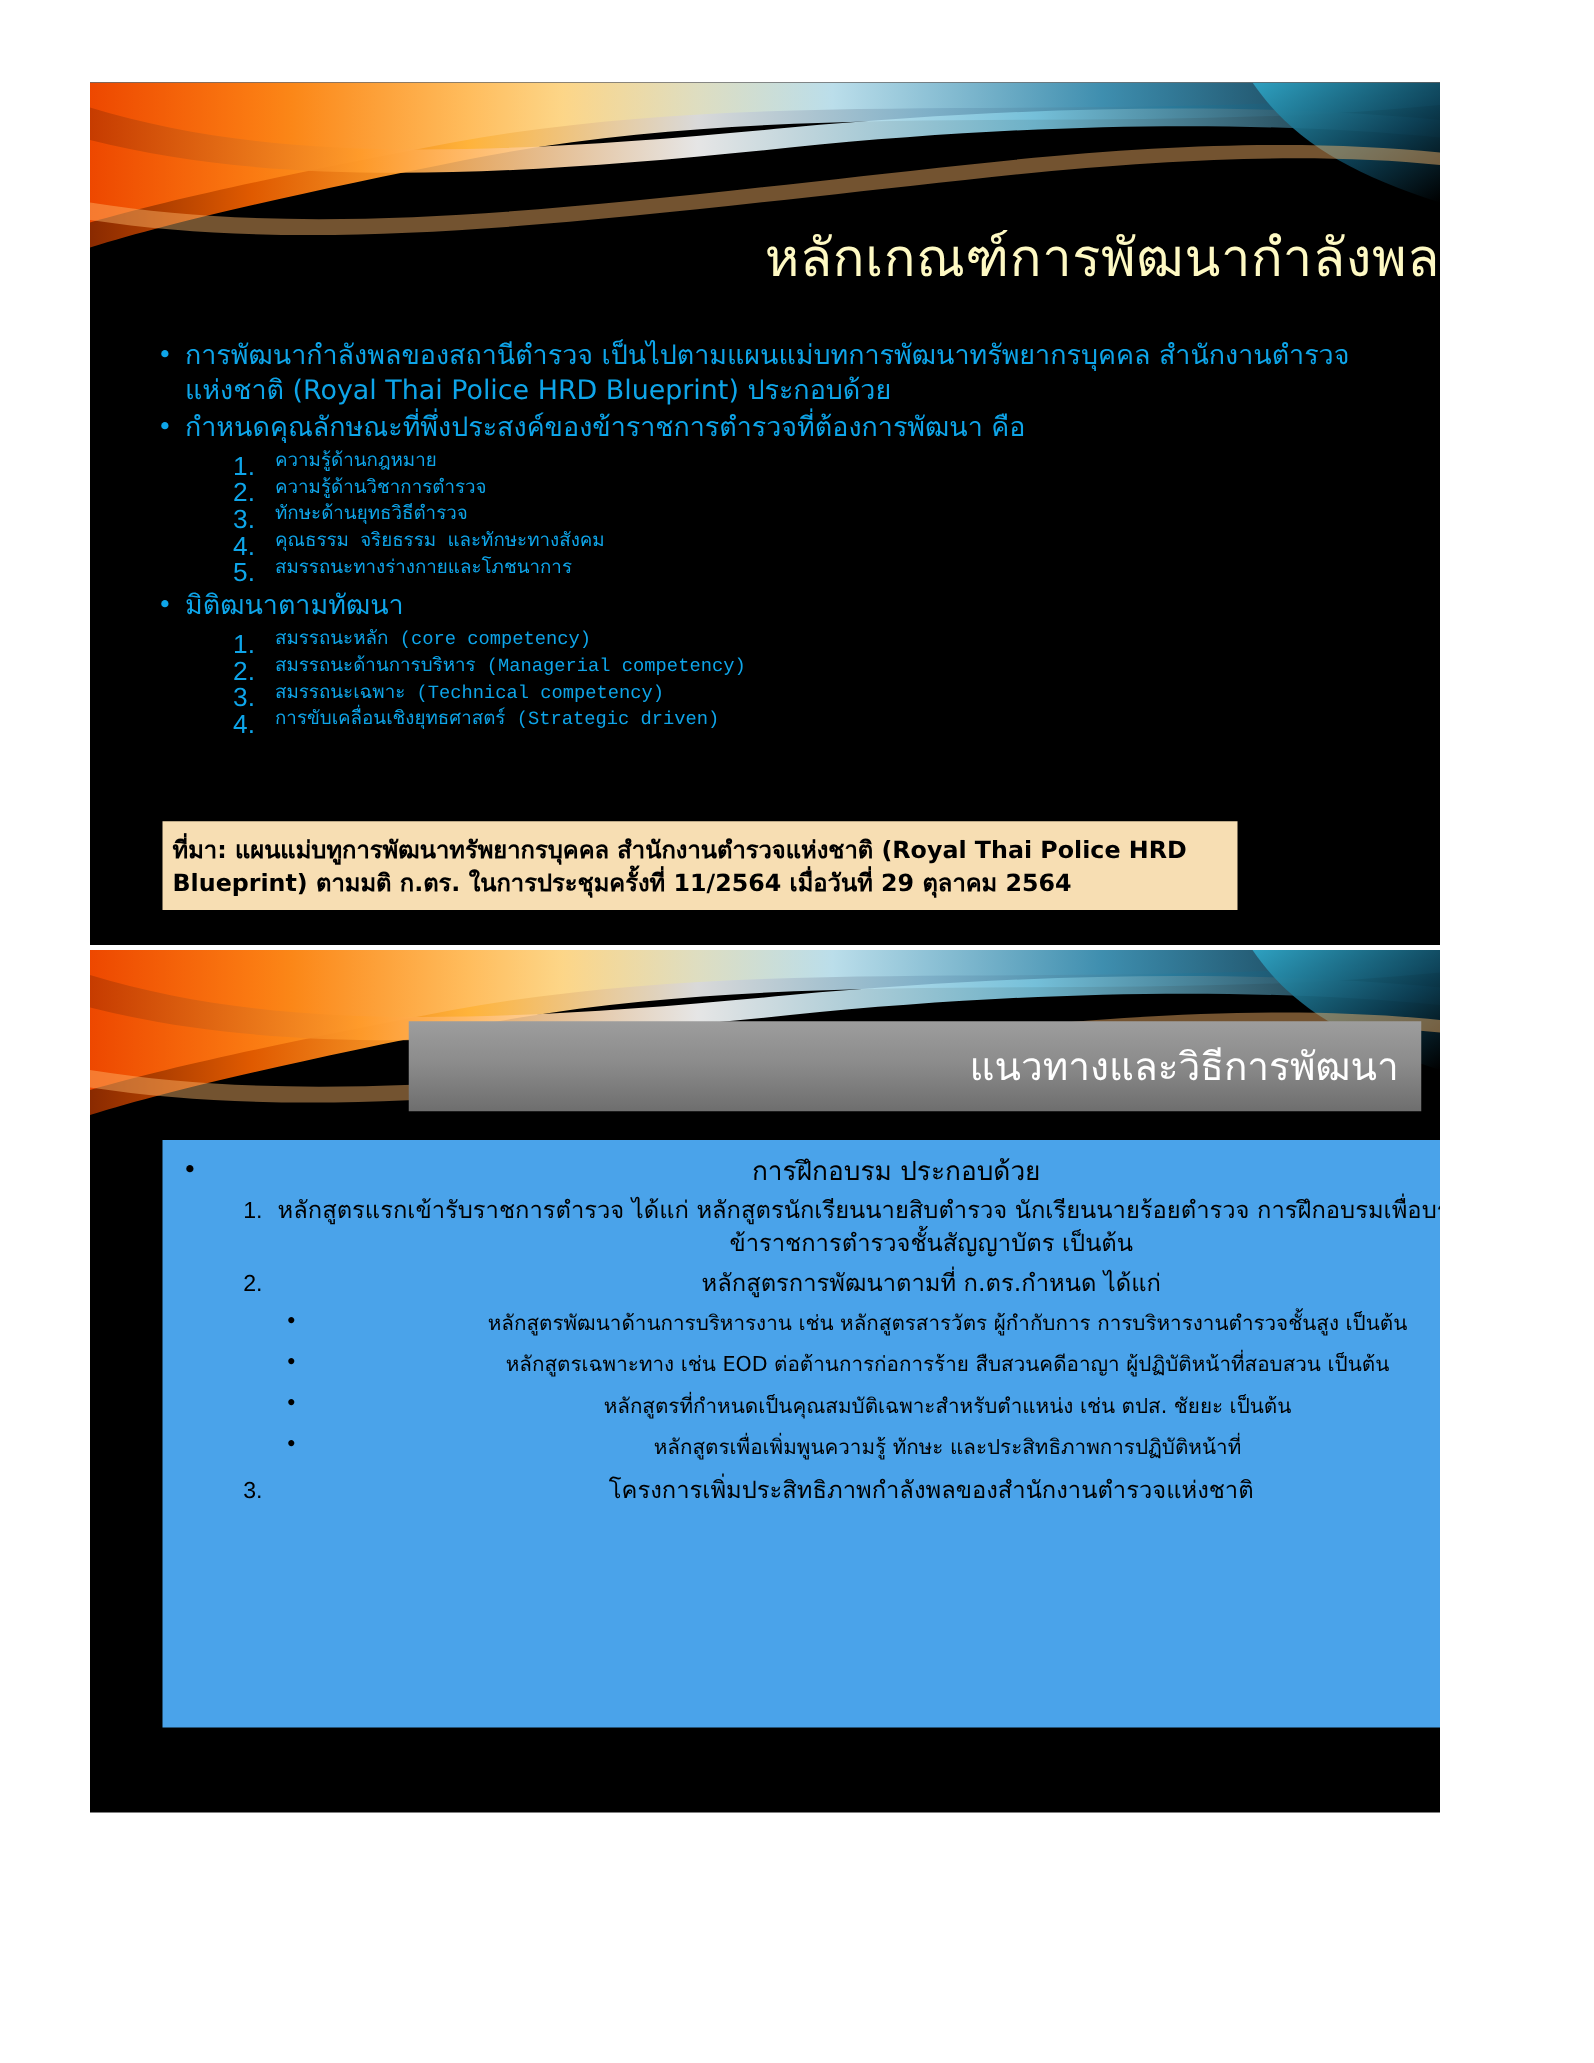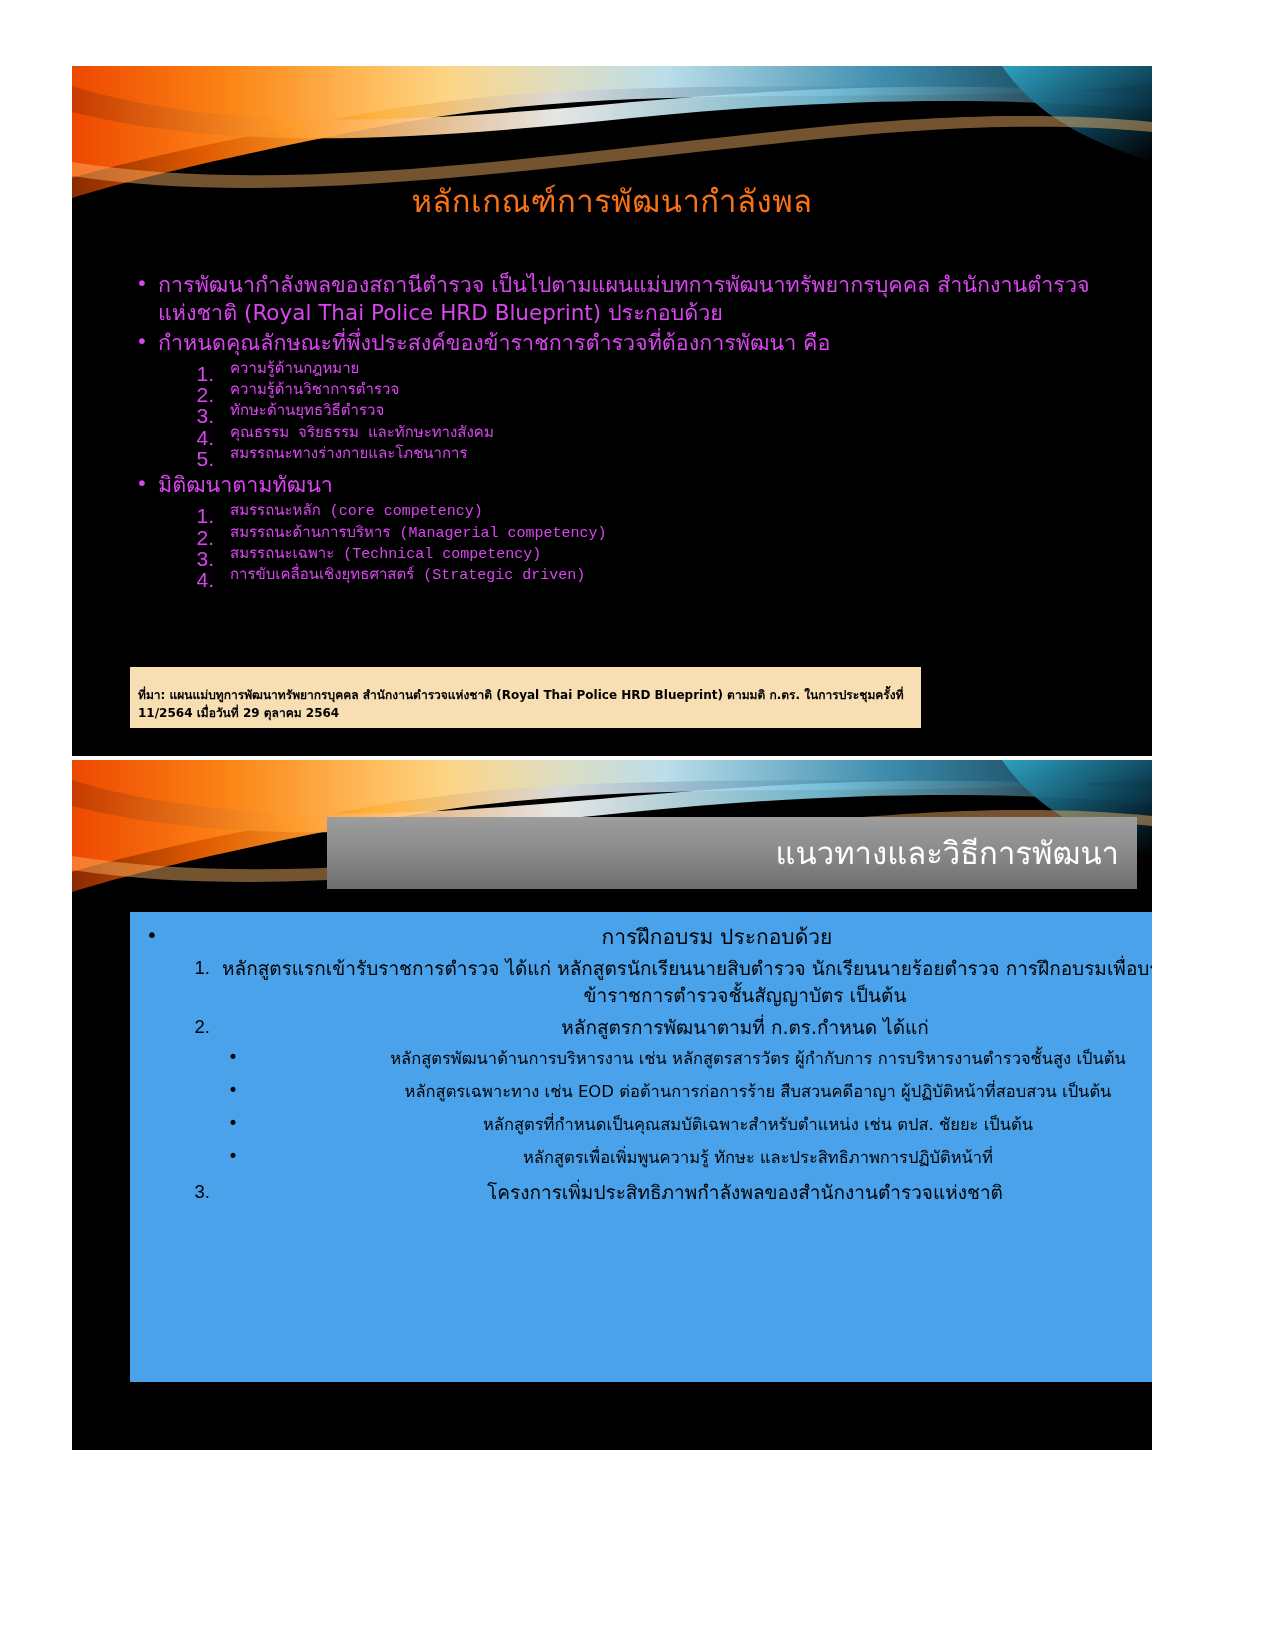--- a/index.html
+++ b/index.html
@@ -41,34 +41,34 @@
     overflow: hidden;
     pointer-events: none;
   }
   .swoosh-wrap svg { display: block; }
 
   .slide1-title {
     position: absolute;
     left: 0;
     top: 118px;
     width: 100%;
-    text-align: center;
-    color: #f97316;
-    font-size: 31px;
+    text-align: right;
+    color: #fef9c3;
+    font-size: 42px;
     line-height: 1.1;
     letter-spacing: 0.5px;
     font-family: "DejaVu Sans", "Liberation Sans", sans-serif;
   }
 
   .slide1-body {
     position: absolute;
-    left: 58px;
+    left: 48px;
     top: 205px;
     width: 980px;
-    color: #d946ef;
+    color: #0ea5e9;
   }
 
   ul.bullets {
     list-style: none;
     margin: 0;
     padding: 0;
   }
   ul.bullets > li {
     position: relative;
     padding-left: 28px;
@@ -106,27 +106,27 @@
     width: 26px;
     text-align: right;
     font-family: "Liberation Sans", sans-serif;
     font-size: 21px;
   }
 
   .source-box {
     position: absolute;
     left: 58px;
     bottom: 28px;
-    width: 791px;
+    width: 860px;
     background: #f7deb3;
     color: #000000;
-    font-size: 12px;
+    font-size: 19px;
     line-height: 1.45;
     font-weight: bold;
-    padding: 20px 8px 6px 8px;
+    padding: 10px 8px 6px 8px;
     box-sizing: border-box;
     font-family: "DejaVu Sans", "Liberation Sans", sans-serif;
   }
 
   
   .slide2 {
     position: absolute;
     left: 72px;
     top: 760px;
     width: 1080px;

